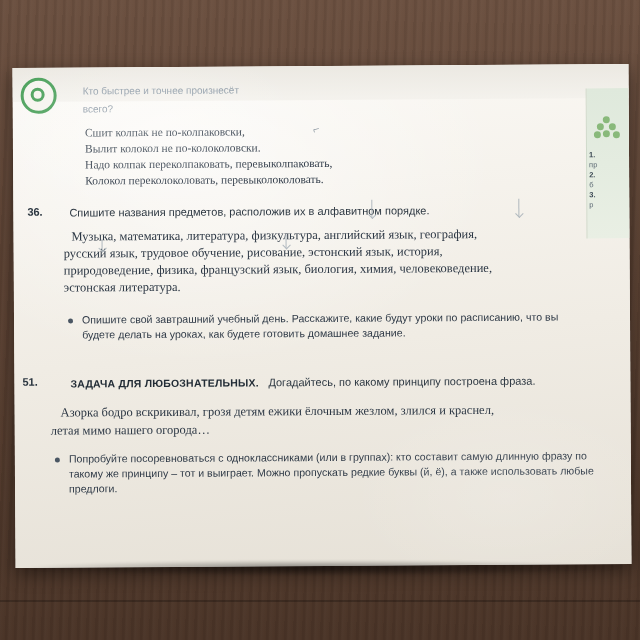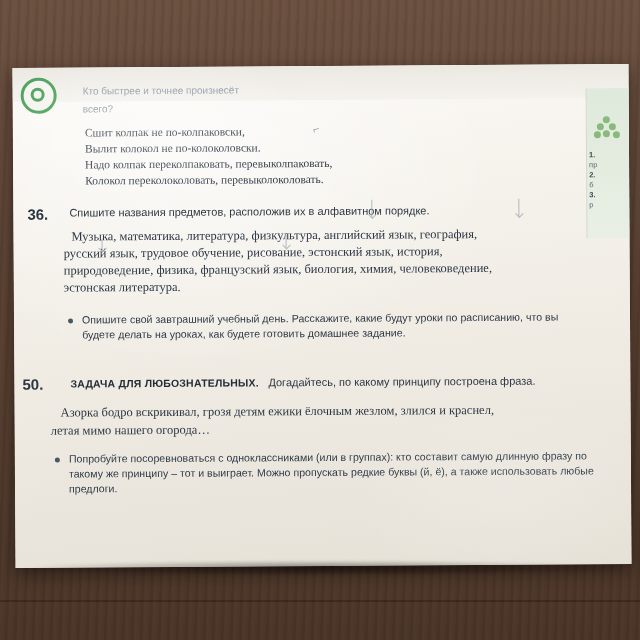--- a/index.html
+++ b/index.html
@@ -139,21 +139,21 @@
 
   
   .blk {
     position: absolute;
     font-family: "Liberation Serif", serif;
     color: #2e3946;
   }
   .num {
     font-family: "Liberation Sans", sans-serif;
     font-weight: bold;
-    font-size: 15px;
+    font-size: 11px;
     color: #2b3640;
   }
   .task-lead {
     font-family: "Liberation Sans", sans-serif;
     font-size: 11px;
     color: #2b3640;
   }
   .caps {
     font-family: "Liberation Sans", sans-serif;
     font-weight: bold;
@@ -290,21 +290,21 @@
       <div class="tick" style="left:358px; top:134px; height:18px;"></div>
       <div class="tick" style="left:505px; top:134px; height:18px;"></div>
       <div class="tick" style="left:272px; top:168px; height:14px;"></div>
       <div class="tick" style="left:88px; top:172px; height:12px;"></div>
 
       <div class="bullet-row" style="left:54px; top:245px; width:525px;">
         <span class="dot"></span>
         <span class="bullet-text">Опишите свой завтрашний учебный день. Расскажите, какие будут уроки по расписанию, что вы будете делать на уроках, как будете готовить домашнее задание.</span>
       </div>
 
-      <div class="blk num" style="left:8px; top:308px;">50.</div>
+      <div class="blk num" style="left:8px; top:308px;">51.</div>
       <div class="blk caps" style="left:56px; top:310px;">ЗАДАЧА ДЛЯ ЛЮБОЗНАТЕЛЬНЫХ.</div>
       <div class="blk task-lead" style="left:254px; top:310px; width:320px;">Догадайтесь, по какому принципу построена фраза.</div>
 
       <div class="blk serif-body" style="left:46px; top:337px; width:545px;">Азорка бодро вскрикивал, грозя детям ежики ёлочным жезлом, злился и краснел,</div>
       <div class="blk serif-body" style="left:36px; top:355px; width:400px;">летая мимо нашего огорода…</div>
 
       <div class="bullet-row" style="left:40px; top:384px; width:545px;">
         <span class="dot"></span>
         <span class="bullet-text">Попробуйте посоревноваться с одноклассниками (или в группах): кто составит самую длинную фразу по такому же принципу – тот и выиграет. Можно пропускать редкие буквы (й, ё), а также использовать любые предлоги.</span>
       </div>

